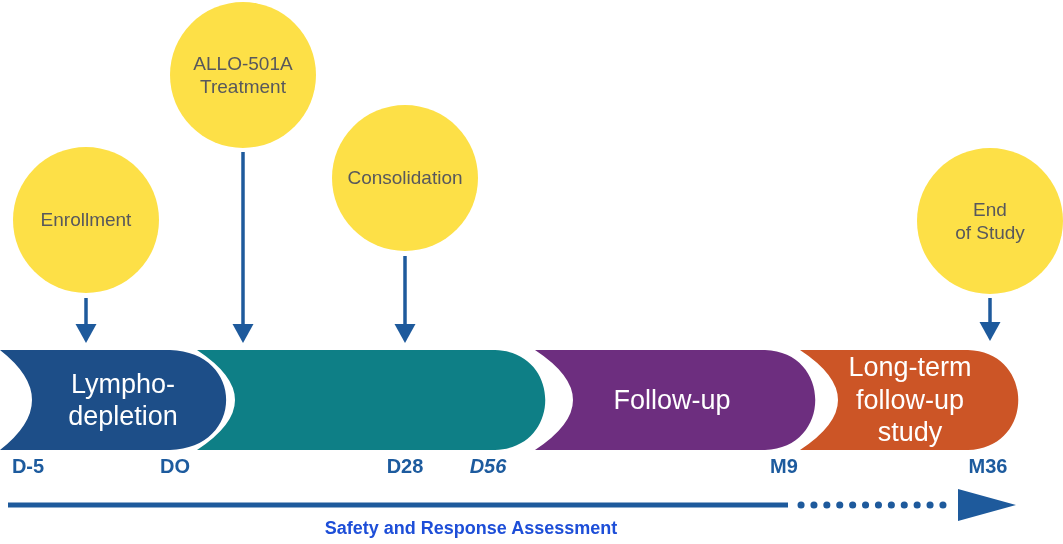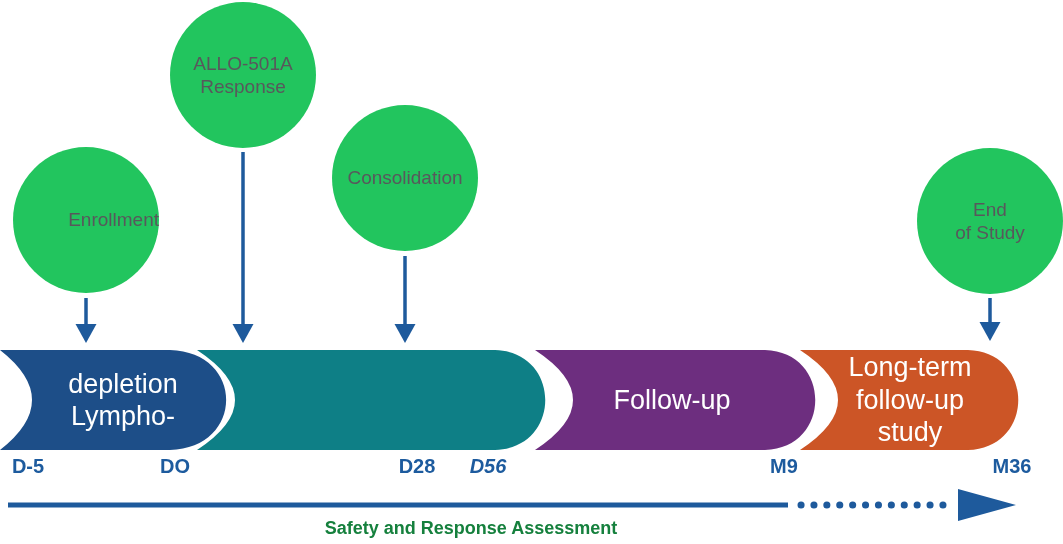--- a/index.html
+++ b/index.html
@@ -11,28 +11,28 @@
     overflow:hidden;
   }
   .layer{position:absolute;left:0;top:0;width:1063px;height:544px;}
   svg.layer{pointer-events:none;}
 
   
   .circle{
     position:absolute;
     width:146px;height:146px;
     border-radius:50%;
-    background:#22c55e;
+    background:#fde047;
     display:flex;align-items:center;justify-content:center;
     text-align:center;
     color:#58585c;
     font-size:19px;line-height:1.22;
   }
   .circle .l{display:block;}
-  .c-enrollment{left:13px;top:147px;justify-content:flex-end;}
+  .c-enrollment{left:13px;top:147px;}
   .c-allo{left:170px;top:2px;}
   .c-consolidation{left:332px;top:105px;}
   .c-eos{left:917px;top:148px;}
 
   
   .phase-label{
     position:absolute;top:350px;height:100px;width:200px;
     display:flex;flex-direction:column;align-items:center;justify-content:center;
     color:#ffffff;font-size:27px;line-height:1.2;text-align:center;
   }
@@ -42,30 +42,30 @@
   .pl-4{left:810px;}
 
   
   .tick{
     position:absolute;top:455px;width:90px;
     text-align:center;
     color:#1d5b9e;font-size:20px;font-weight:bold;
   }
   .t-0{left:-17px;}   
   .t-1{left:130px;}   
-  .t-2{left:372px;}   
+  .t-2{left:360px;}   
   .t-3{left:443px;font-style:italic;}   
   .t-4{left:739px;}   
-  .t-5{left:967px;}   
+  .t-5{left:943px;}   
 
   
   .assessment-caption{
     position:absolute;left:171px;top:518px;width:600px;
     text-align:center;
-    color:#15803d;font-size:18px;font-weight:bold;
+    color:#1d4ed8;font-size:18px;font-weight:bold;
   }
 </style>
 </head>
 <body>
 
 <div class="stage">
 
   <svg class="layer" viewBox="0 0 1063 544">
 
     <path d="M 0 350 H 170 C 245 352 245 448 170 450 H 0 Q 64 400 0 350 Z" fill="#1d4e88"></path>
@@ -99,40 +99,40 @@
 
   <div class="circle c-enrollment">
     <div>
       <span class="l">Enrollment</span>
     </div>
   </div>
 
   <div class="circle c-allo">
     <div>
       <span class="l">ALLO-501A</span>
-      <span class="l">Response</span>
+      <span class="l">Treatment</span>
     </div>
   </div>
 
   <div class="circle c-eos">
     <div>
       <span class="l">End</span>
       <span class="l">of Study</span>
     </div>
   </div>
 
   <div class="circle c-consolidation">
     <div>
       <span class="l">Consolidation</span>
     </div>
   </div>
 
   <div class="phase-label pl-1">
+    <span>Lympho-</span>
     <span>depletion</span>
-    <span>Lympho-</span>
   </div>
   <div class="phase-label pl-3">
     <span>Follow-up</span>
   </div>
   <div class="phase-label pl-4">
     <span>Long-term</span>
     <span>follow-up</span>
     <span>study</span>
   </div>
 

